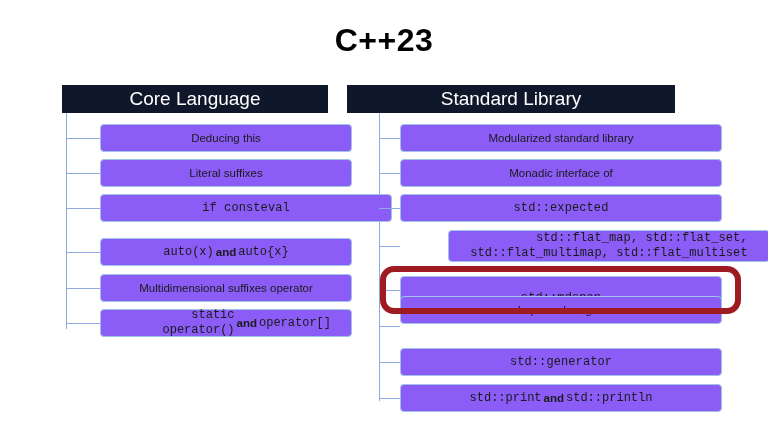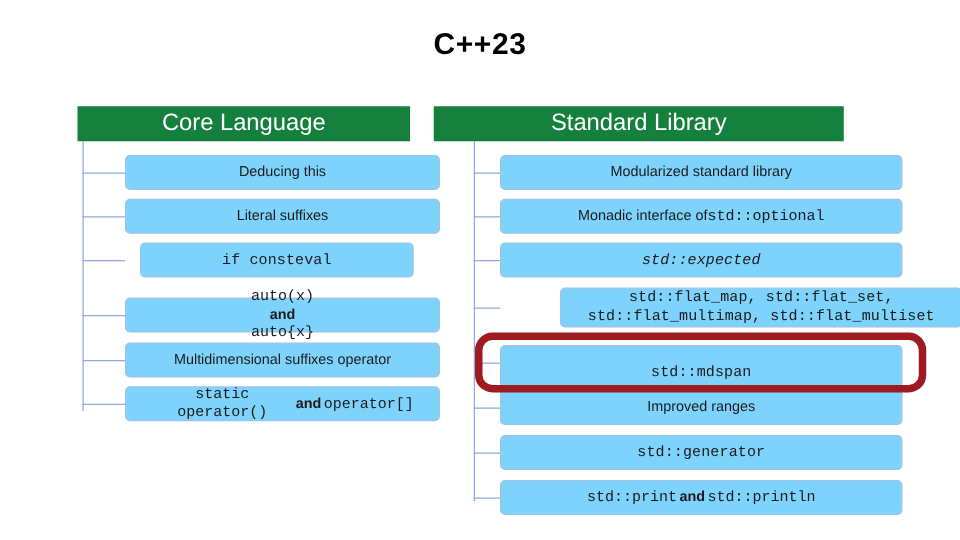--- a/index.html
+++ b/index.html
@@ -16,31 +16,31 @@
     color: #000000;
   }
 
   
   #slide-title {
     position: absolute;
     left: 0;
     top: 22px;
     width: 768px;
     text-align: center;
-    font-size: 24px;
+    font-size: 32px;
     font-weight: bold;
     letter-spacing: 0.5px;
     color: #000000;
   }
 
   
   .col-header {
     position: absolute;
     height: 28px;
-    background: #15803d;
+    background: #0f172a;
     color: #ffffff;
     font-size: 19px;
     display: flex;
     align-items: center;
     justify-content: center;
     white-space: nowrap;
   }
   #header-core      { left: 62px;  top: 85px;  width: 266px; }
   #header-stdlib    { left: 347px; top: 85px;  width: 328px; }
 
@@ -59,25 +59,25 @@
     height: 1px;
     background: #8FAADC;
   }
 
   
   .node {
     position: absolute;
     box-sizing: border-box;
     border: 1px solid #9DC3E6;
     border-radius: 4px;
-    background: #7dd3fc;
+    background: #8b5cf6;
     display: flex;
     align-items: center;
     justify-content: center;
-    text-align: center;
+    text-align: right;
     font-size: 11.5px;
     color: #1a1a1a;
     line-height: 1.25;
     padding: 0 20px;
   }
   .node.mono {
     font-family: "Liberation Mono", monospace;
     font-size: 12px;
     letter-spacing: 0.1px;
   }
@@ -126,23 +126,23 @@
 <div class="branch" style="left:66px; top:173px; width:34px;"></div>
 <div class="branch" style="left:66px; top:208px; width:34px;"></div>
 <div class="branch" style="left:66px; top:252px; width:34px;"></div>
 <div class="branch" style="left:66px; top:288px; width:34px;"></div>
 <div class="branch" style="left:66px; top:323px; width:34px;"></div>
 
 <div class="node" style="left:100px; top:124px; width:252px; height:28px;">Deducing this</div>
 
 <div class="node" style="left:100px; top:159px; width:252px; height:28px;">Literal suffixes</div>
 
-<div class="node mono" style="left:112px; top:194px; width:219px; height:28px;">if consteval</div>
+<div class="node mono" style="left:100px; top:194px; width:292px; height:28px;">if consteval</div>
 
-<div class="node" style="left:100px; top:238px; width:252px; height:28px;flex-direction:column;">
+<div class="node" style="left:100px; top:238px; width:252px; height:28px;">
   <span class="mono-seg">auto(x) </span>
     <span class="sans">and</span>
     <span class="mono-seg"> auto{x}</span>
 </div>
 
 <div class="node" style="left:100px; top:274px; width:252px; height:28px;">Multidimensional suffixes operator</div>
 
 <div class="node" style="left:100px; top:309px; width:252px; height:28px;">
   <span class="mono-seg">static operator() </span>
     <span class="sans">and</span>
@@ -155,33 +155,32 @@
 <div class="branch" style="left:379px; top:246px; width:21px;"></div>
 <div class="branch" style="left:379px; top:290px; width:21px;"></div>
 <div class="branch" style="left:379px; top:326px; width:21px;"></div>
 <div class="branch" style="left:379px; top:362px; width:21px;"></div>
 <div class="branch" style="left:379px; top:398px; width:21px;"></div>
 
 <div class="node" style="left:400px; top:124px; width:322px; height:28px;">Modularized standard library</div>
 
 <div class="node" style="left:400px; top:159px; width:322px; height:28px;">
   <span>Monadic interface of </span>
-    <span class="mono-seg">std::optional</span>
 </div>
 
-<div class="node mono" style="left:400px; top:194px; width:322px; height:28px;font-style:italic;">std::expected</div>
+<div class="node mono" style="left:400px; top:194px; width:322px; height:28px;">std::expected</div>
 
 <div class="node mono" style="left:400px; top:230px; width:322px; height:32px;margin-left:48px;">
   <span class="two-line">std::flat_map, std::flat_set,
 std::flat_multimap, std::flat_multiset</span>
 </div>
 
 <div class="node mono" style="left:400px; top:276px; width:322px; height:44px;">std::mdspan</div>
 
-<div class="node" style="left:400px; top:312px; width:322px; height:28px;">Improved ranges</div>
+<div class="node" style="left:400px; top:296px; width:322px; height:28px;">Improved ranges</div>
 
 <div class="node mono" style="left:400px; top:348px; width:322px; height:28px;">std::generator</div>
 
 <div class="node" style="left:400px; top:384px; width:322px; height:28px;">
   <span class="mono-seg">std::print </span>
     <span class="sans">and</span>
     <span class="mono-seg"> std::println</span>
 </div>
 
 <div id="mdspan-highlight"></div>

